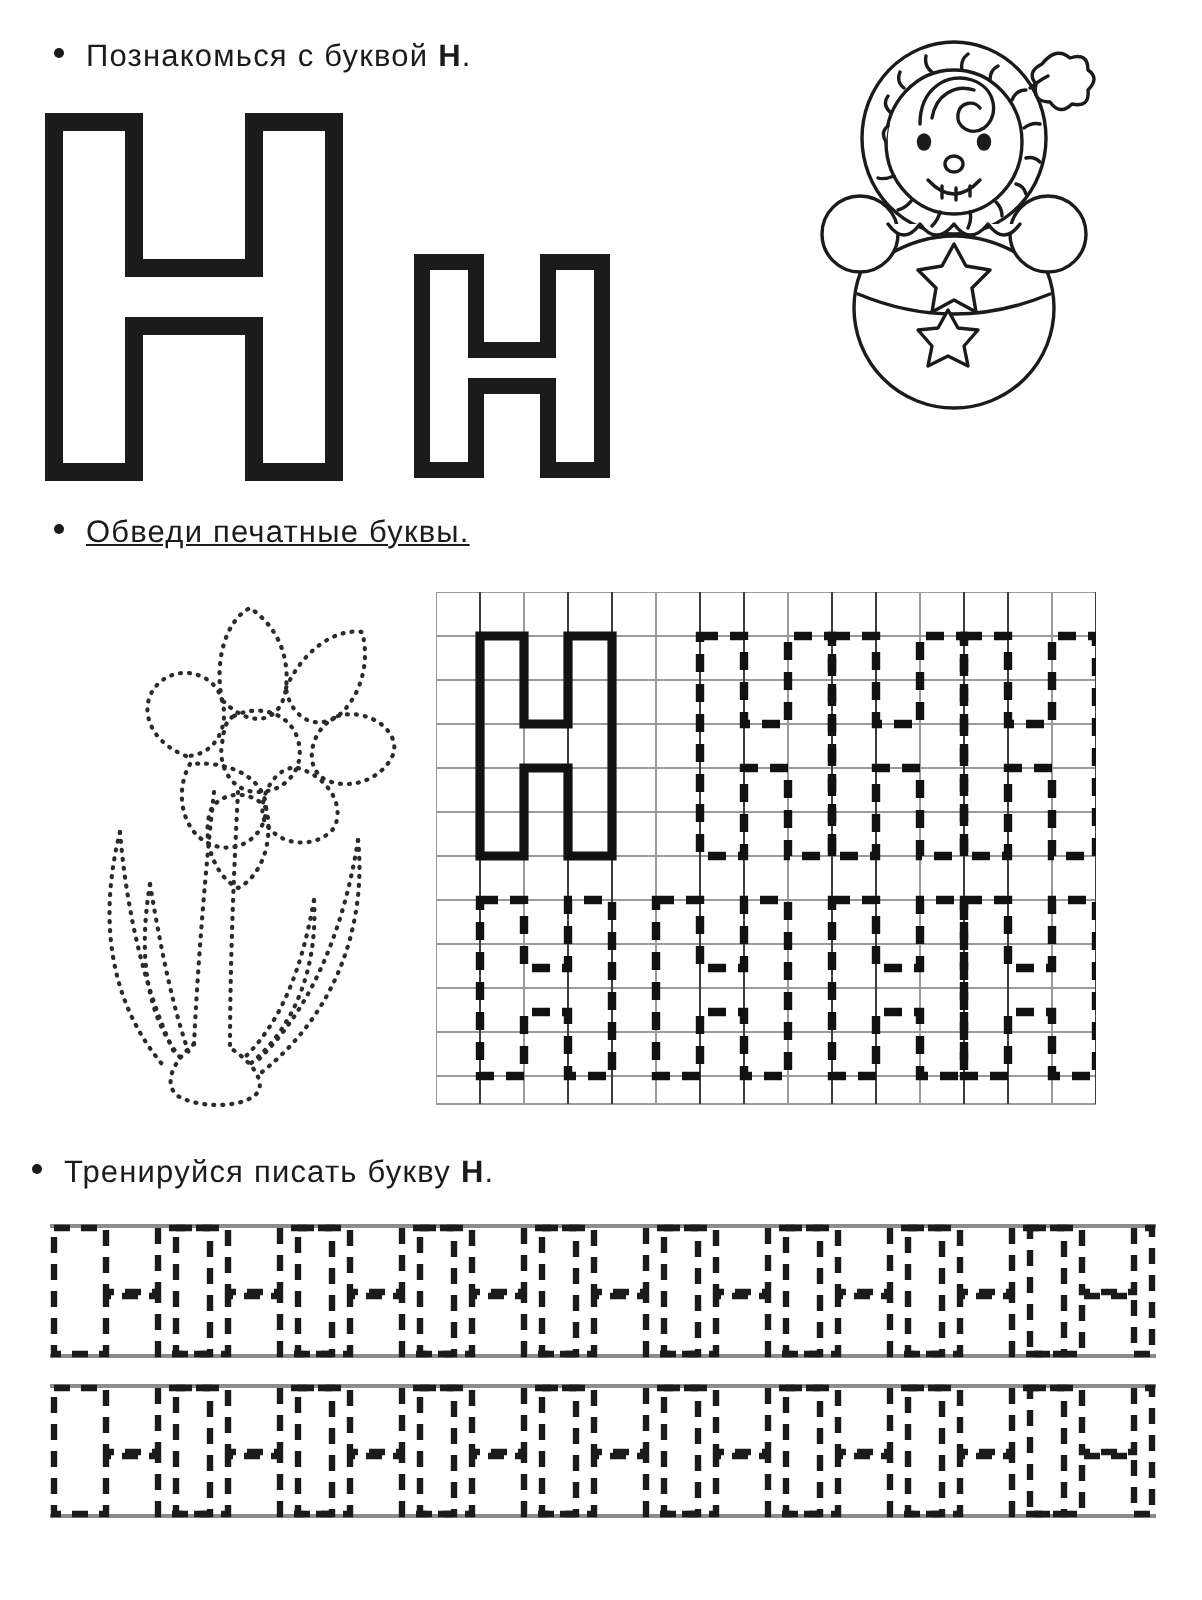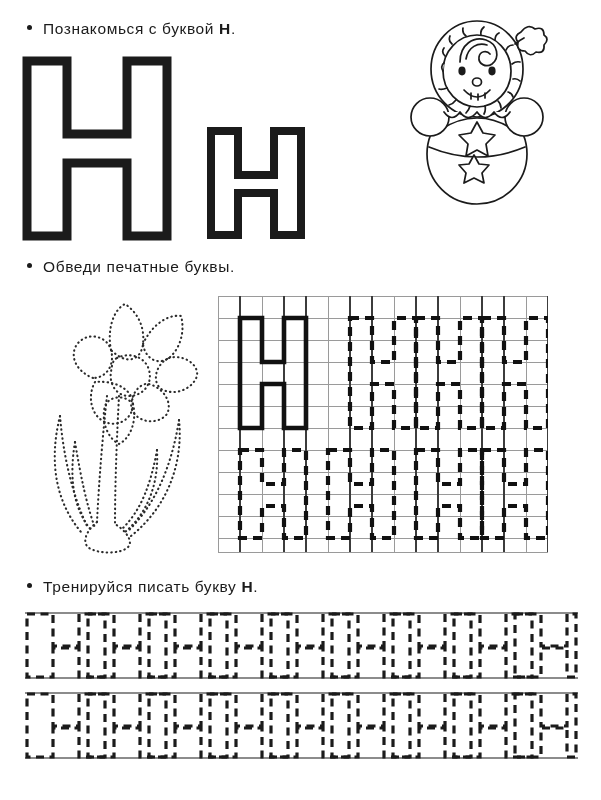--- a/index.html
+++ b/index.html
@@ -37,22 +37,22 @@
     margin-right: 11px;
     position: relative;
     top: -4px;
     flex: none;
   }
   .instruction .txt { font-weight: 400; }
   .instruction .letter-bold { font-weight: 700; margin-left: 5px; }
   .instruction .dot { font-weight: 400; }
 
   #ins1 { left: 27px; top: 20px; }
-  #ins2 { left: 27px; top: 258px; }
-  #ins3 { left: 27px; top: 578px; justify-content: flex-end; }
+  #ins2 { left: 27px; top: 258px; text-decoration: underline; }
+  #ins3 { left: 16px; top: 578px; justify-content: flex-end; }
 
   
   .outline-letter { position: absolute; }
   #big-N  { left: 22px;  top: 56px; }
   #small-N{ left: 207px; top: 127px; }
 
   
   #doll { position: absolute; left: 382px; top: 14px; }
 
   

